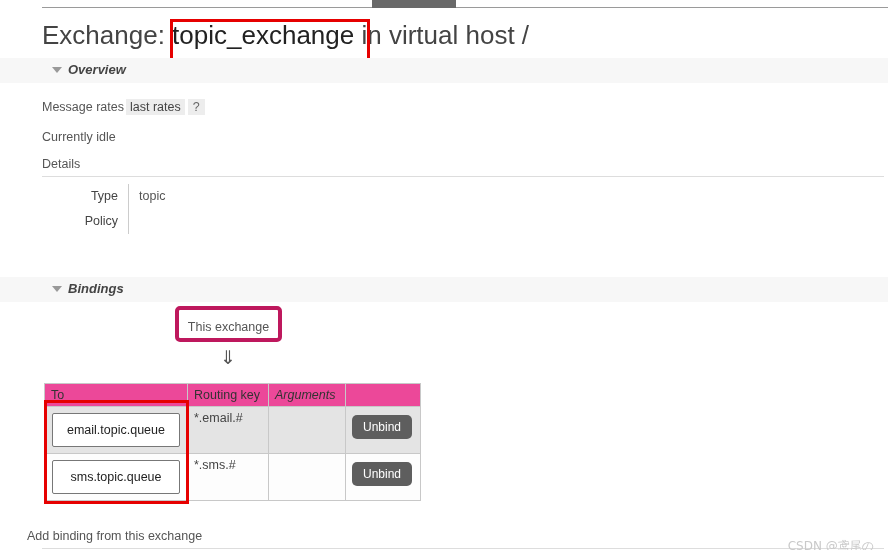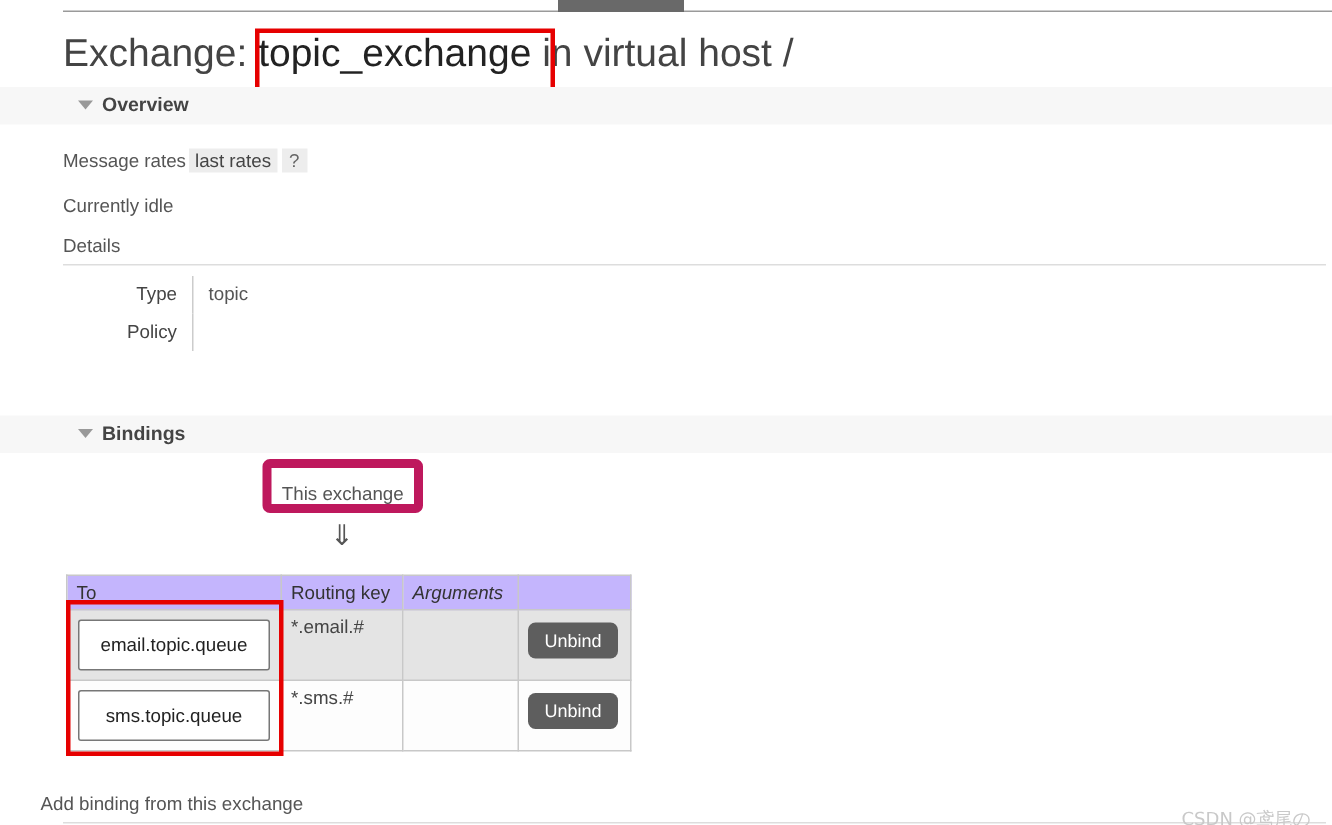--- a/index.html
+++ b/index.html
@@ -62,20 +62,21 @@
   }
 
   
   .section-bar {
     position: absolute;
     left: 0;
     width: 888px;
     height: 25px;
     background: #f7f7f7;
     box-sizing: border-box;
+    font-style: italic;
   }
   .section-bar .caret {
     position: absolute;
     left: 52px; top: 9px;
     width: 0; height: 0;
     border-left: 5px solid transparent;
     border-right: 5px solid transparent;
     border-top: 6px solid #999999;
   }
   .section-bar .sec-label {
@@ -167,21 +168,21 @@
     color: #666666;
     border-bottom: 1px dotted #aaaaaa;
   }
 
   
   .exchange-box {
     position: absolute;
     left: 175px; top: 306px;
     width: 107px;
     height: 36px;
-    border: 6px solid #be185d;
+    border: 4px solid #be185d;
     border-radius: 5px;
     background: #ffffff;
     box-sizing: border-box;
     font-size: 12.5px;
     color: #555555;
     text-align: center;
     line-height: 34px;
   }
   .down-arrow {
     position: absolute;
@@ -200,21 +201,21 @@
     border-collapse: collapse;
     font-size: 12.5px;
     background: #ffffff;
   }
   .bind-table th {
     font-weight: normal;
     text-align: left;
     color: #333333;
     border: 1px solid #c8c8c8;
     padding: 3px 6px;
-    background: #c4b5fd;
+    background: #ec4899;
     height: 16px;
     vertical-align: middle;
   }
   .bind-table td {
     border: 1px solid #c8c8c8;
     padding: 4px 6px;
     vertical-align: top;
     color: #444444;
   }
   .bind-table tr.row-a td { background: #e4e4e4; }

